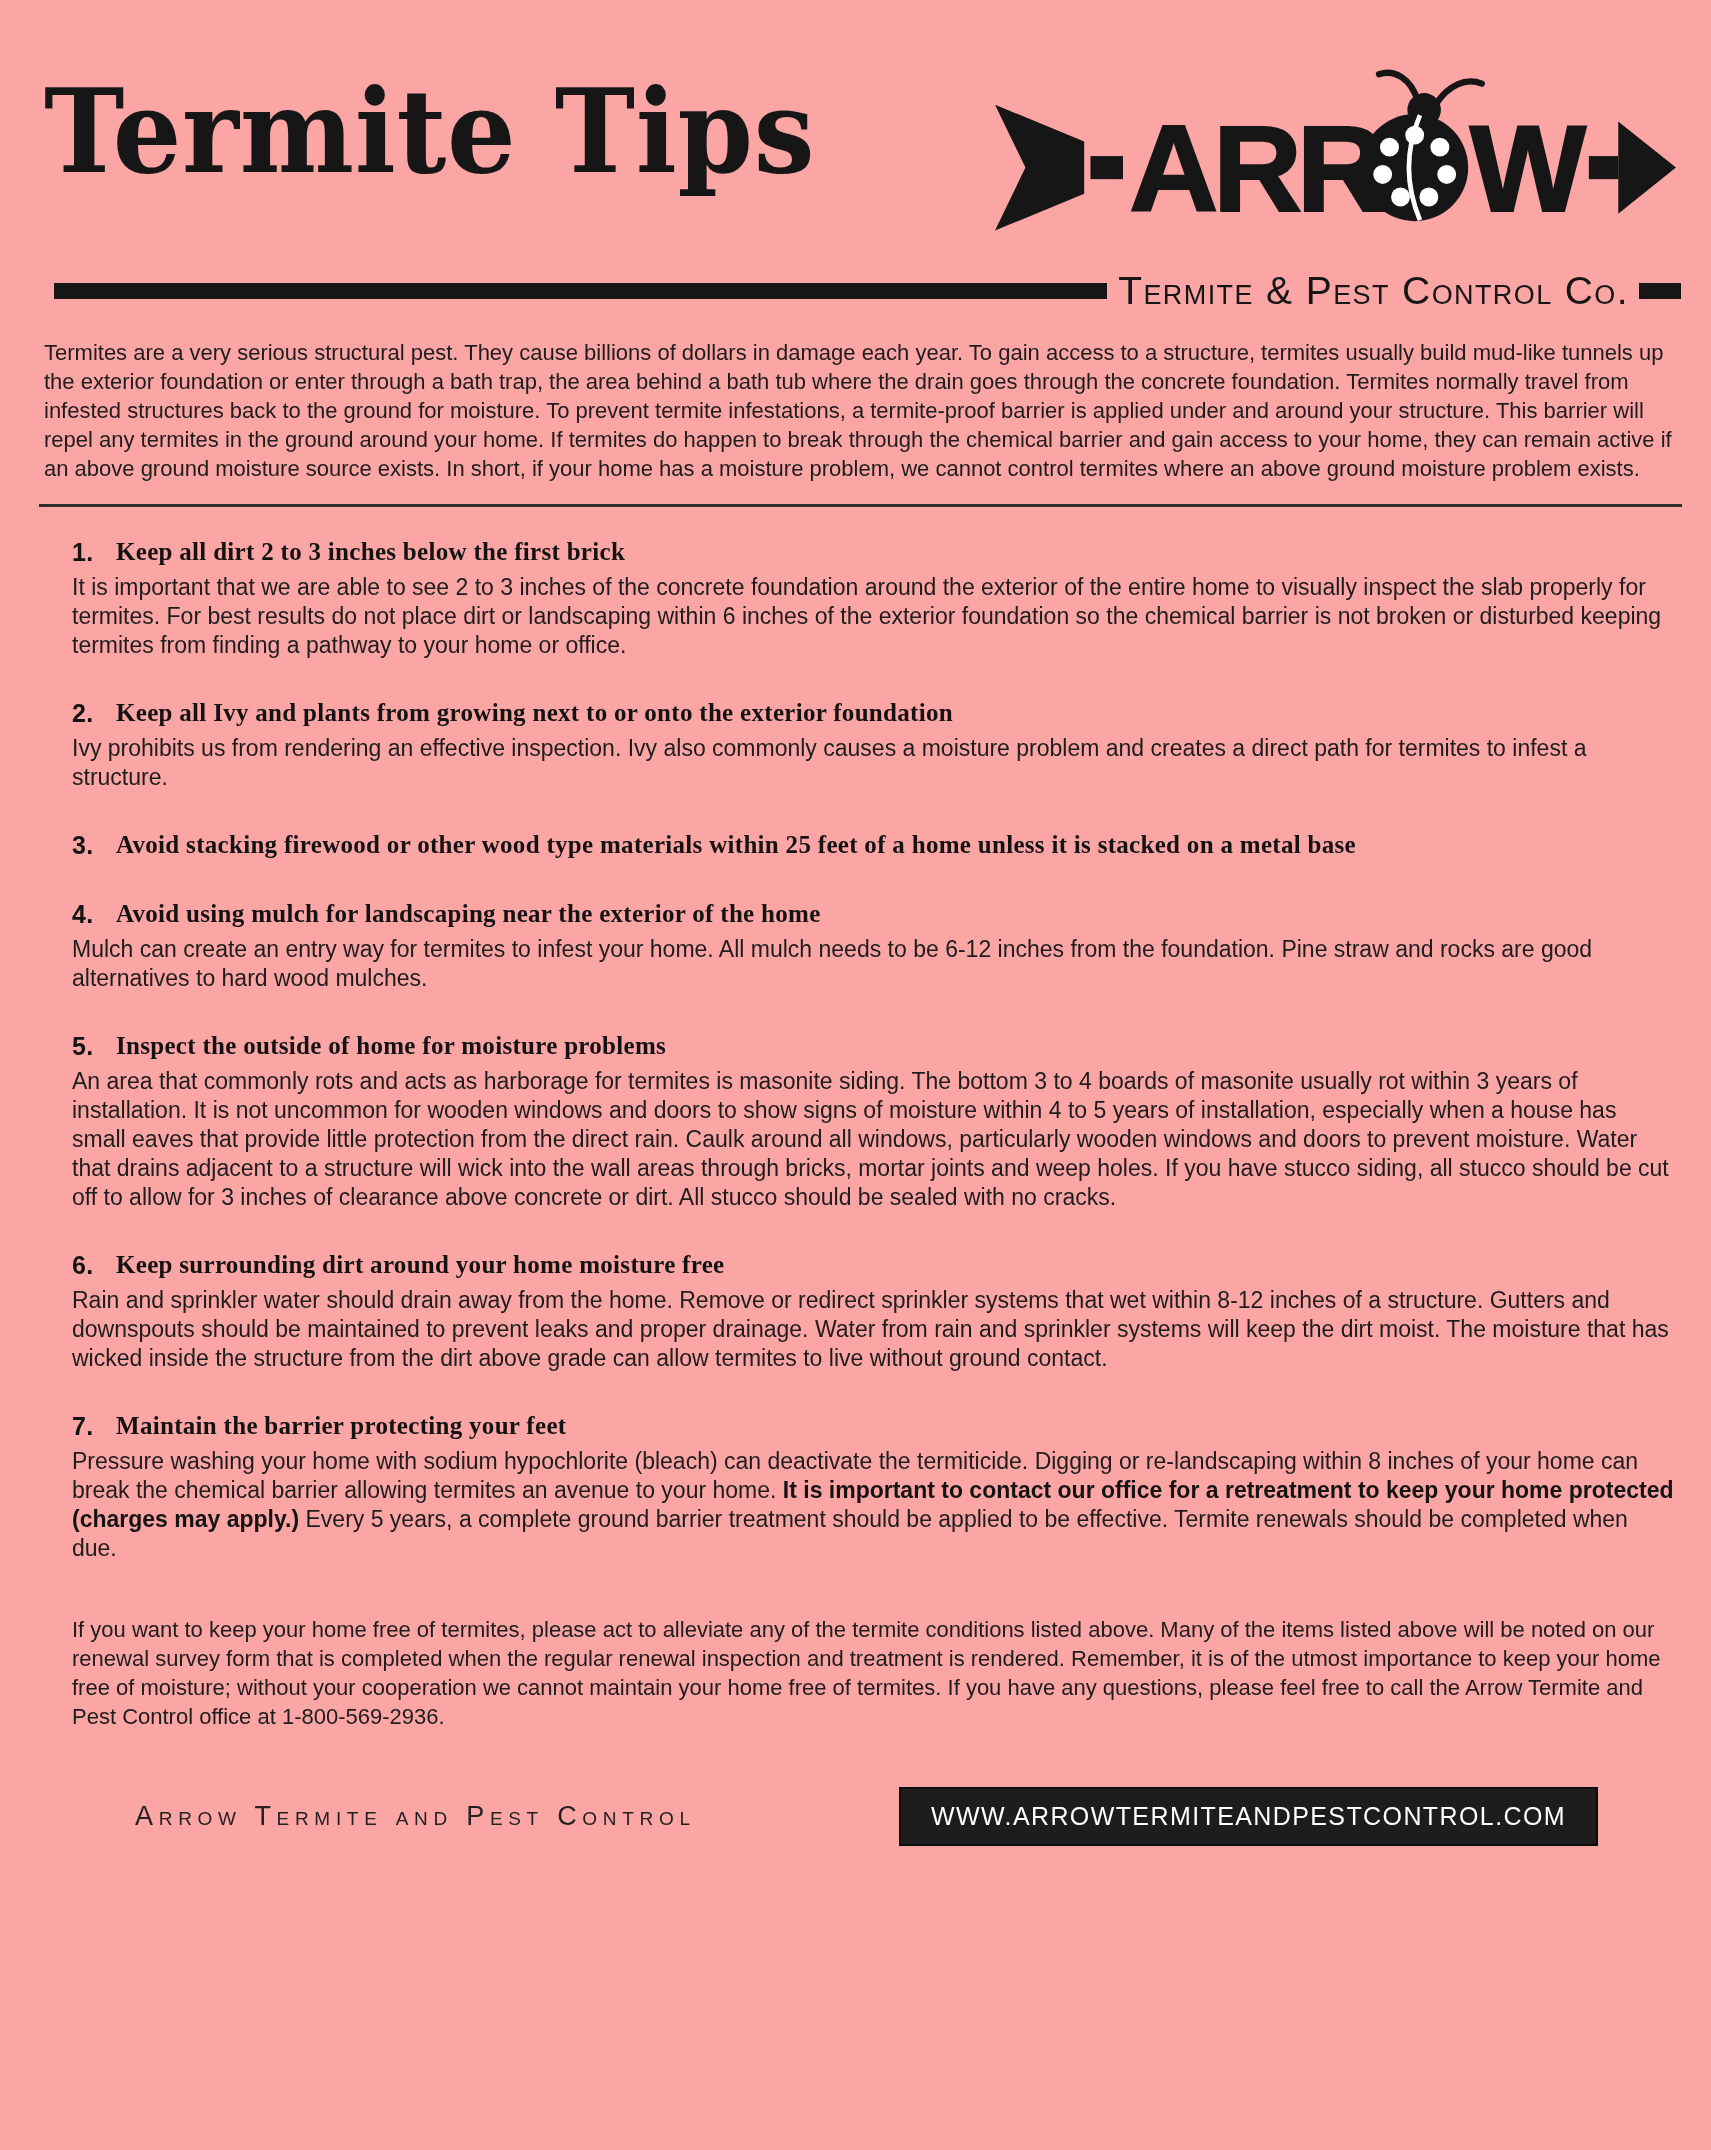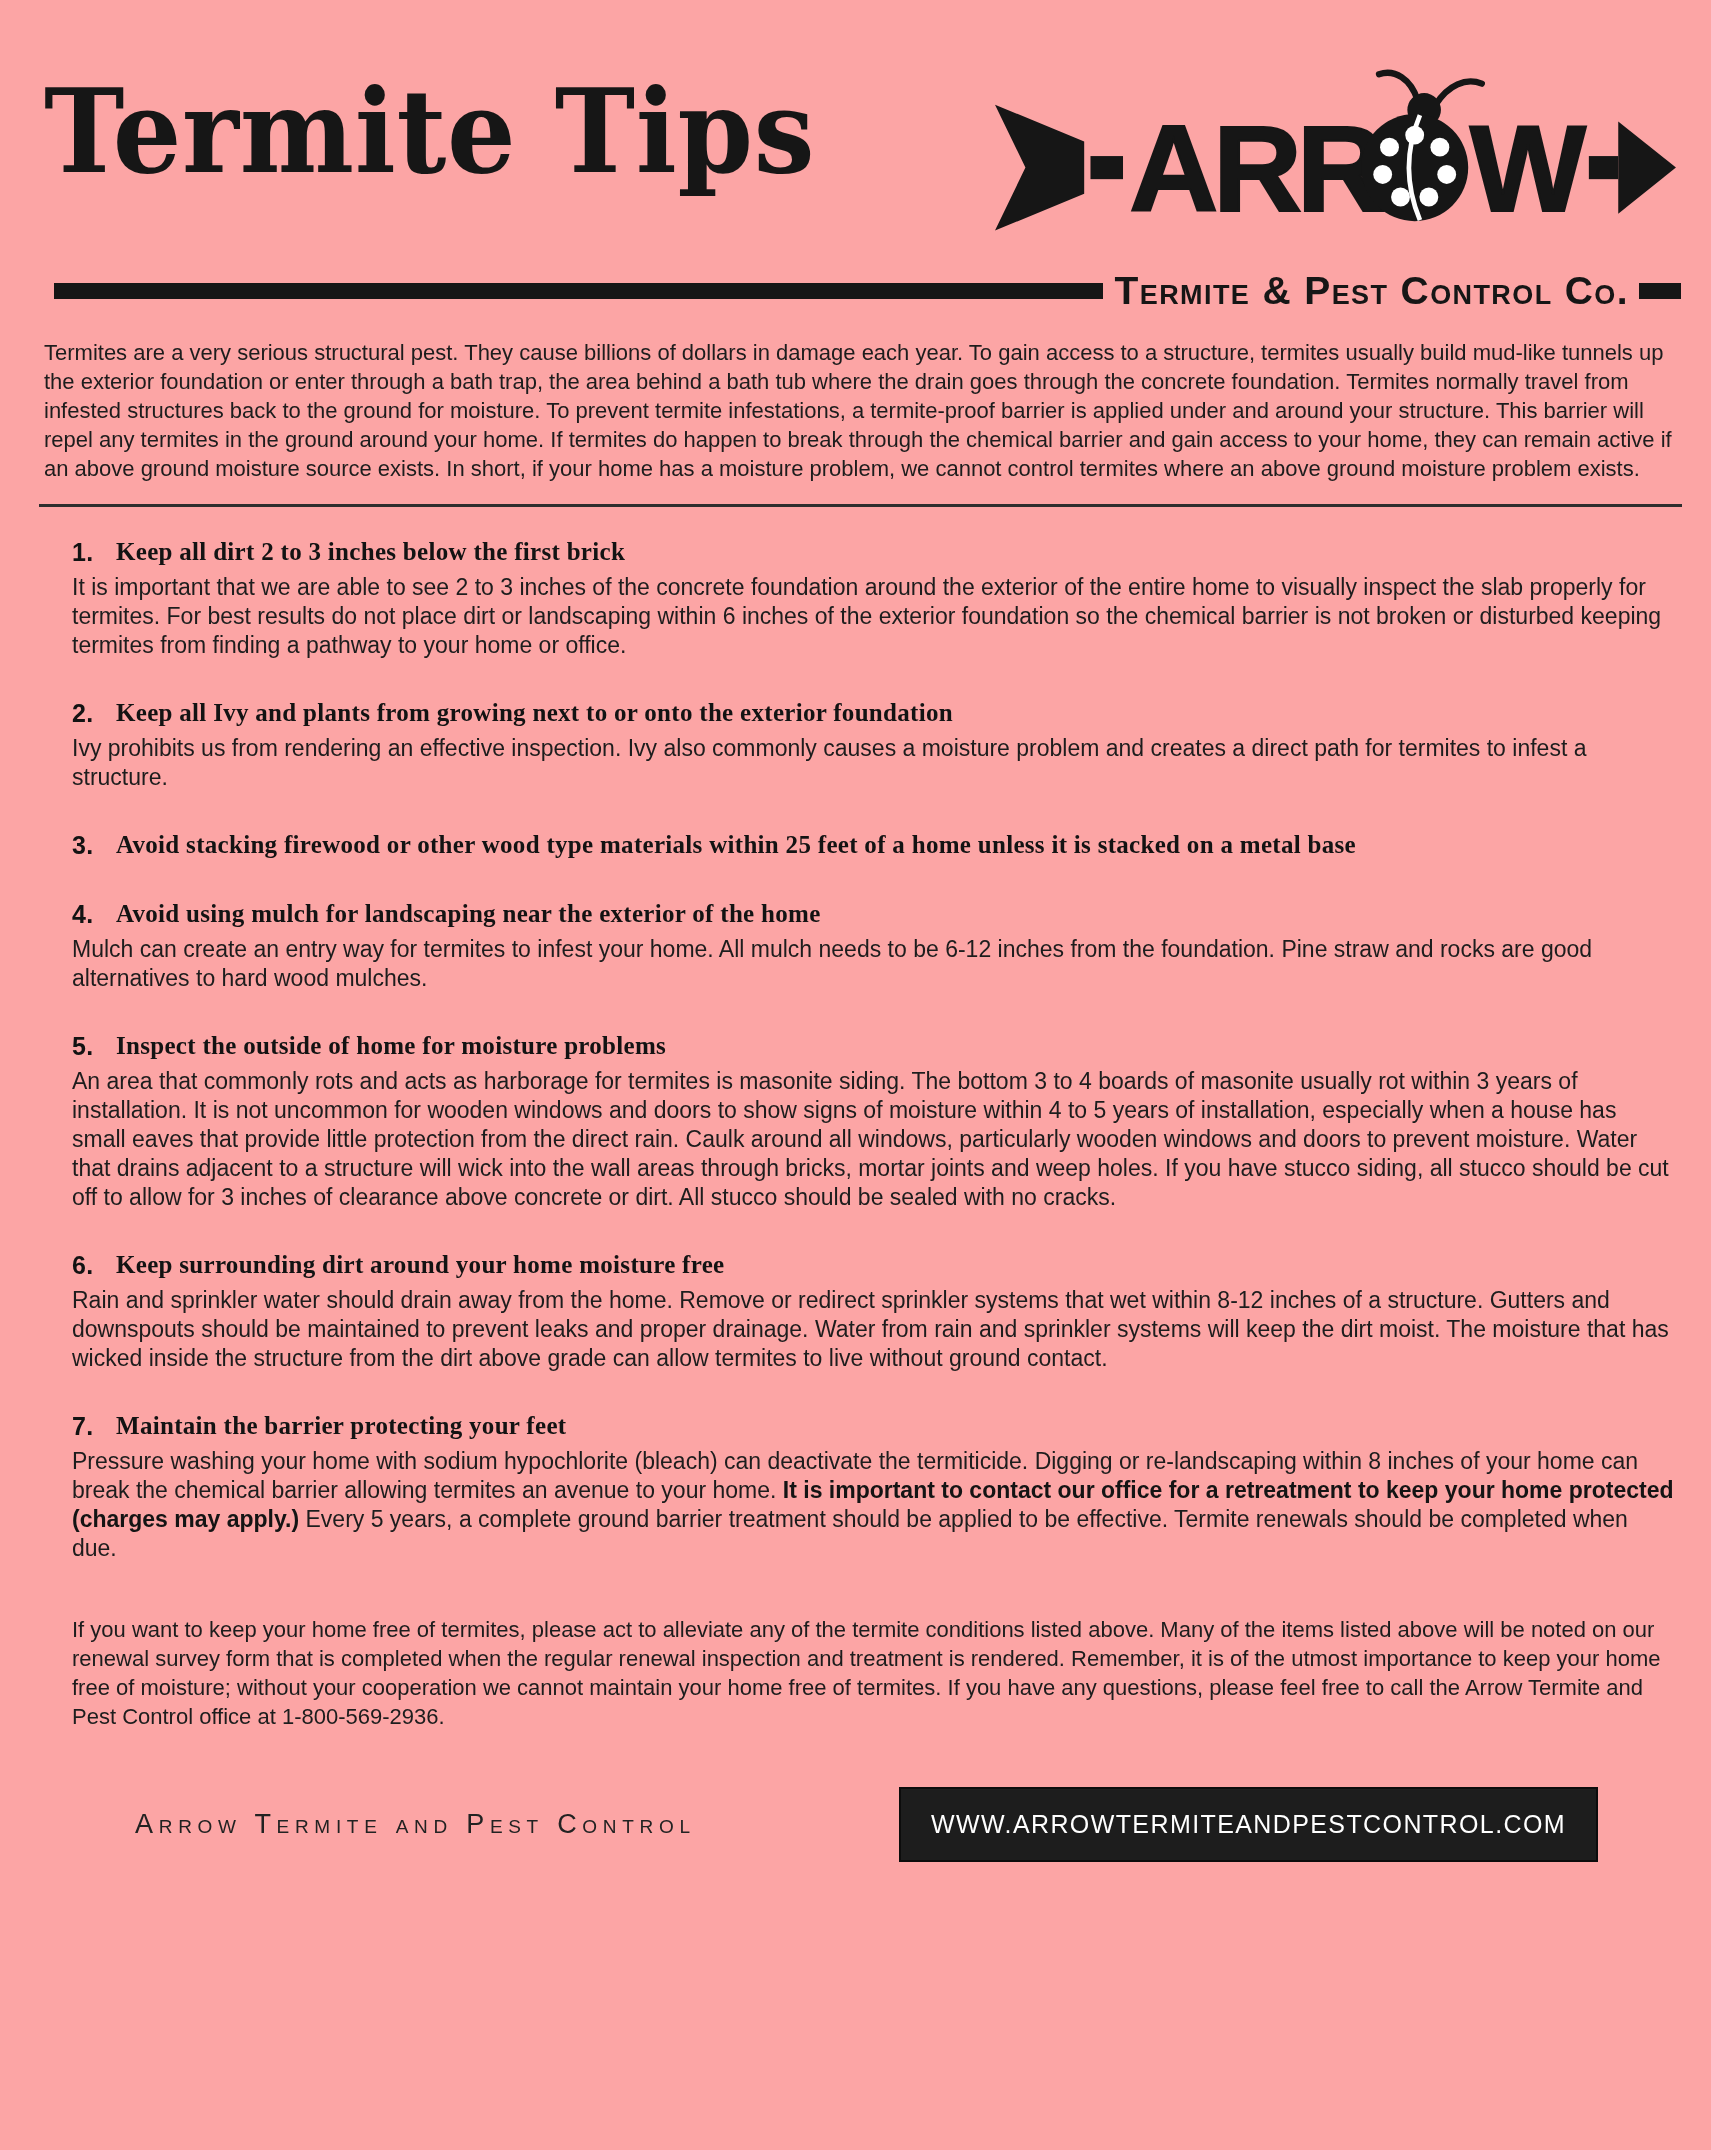--- a/index.html
+++ b/index.html
@@ -30,21 +30,21 @@
   .brand-row{
     position:absolute;left:54px;right:30px;bottom:5.7px;
     display:flex;align-items:center;
   }
   .brand-bar{flex:1;height:16px;background:#161616;}
   .brand-bar-end{width:42px;height:16px;background:#161616;}
   .brand-subtitle{
     white-space:nowrap;
     margin:0 10px 0 11.5px;
     font-variant:small-caps;
-    font-weight:700;
+    font-weight:400;
     font-size:39px;
     letter-spacing:1.4px;
     color:#161616;
   }
   
   .intro{
     margin:18.6px 34px 0 44px;
     font-size:22px;
     line-height:29px;
     color:#1d1d1d;
@@ -89,21 +89,21 @@
     letter-spacing:5.7px;
     color:#222222;
     white-space:nowrap;
   }
   .url-bar{
     background:#1d1d1d;
     border:2.2px solid #0c0c0c;
     color:#ffffff;
     font-size:25px;
     letter-spacing:1.4px;
-    padding:21px 30px;
+    padding:13px 30px;
     white-space:nowrap;
   }
 </style>
 </head>
 <body>
 
 <div class="page">
 
   <div class="header">
     <div class="doc-title">Termite Tips</div>

